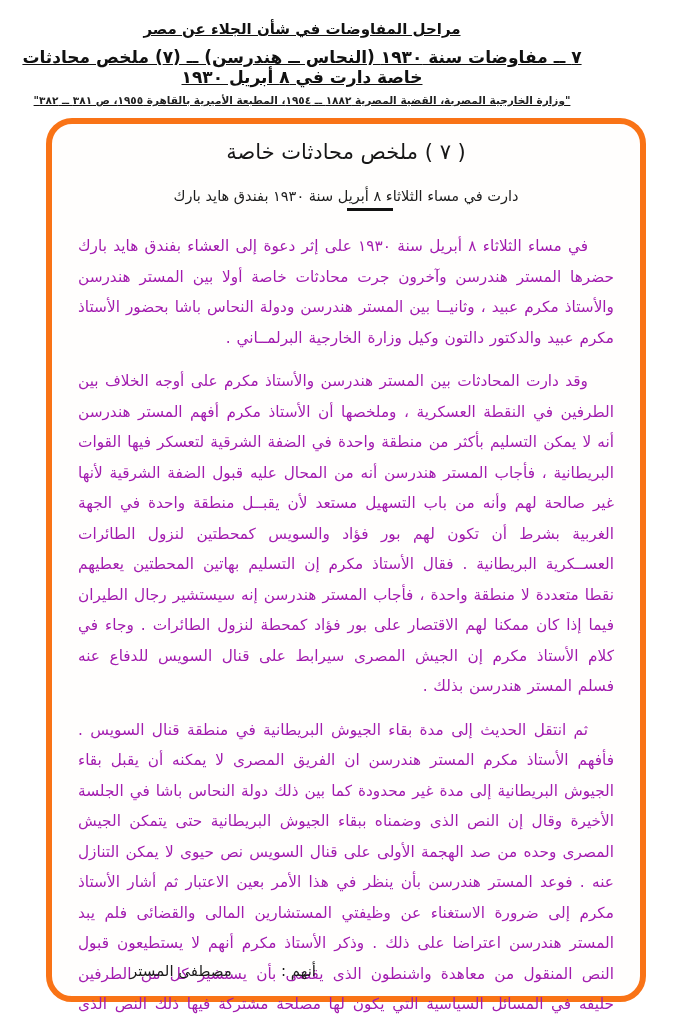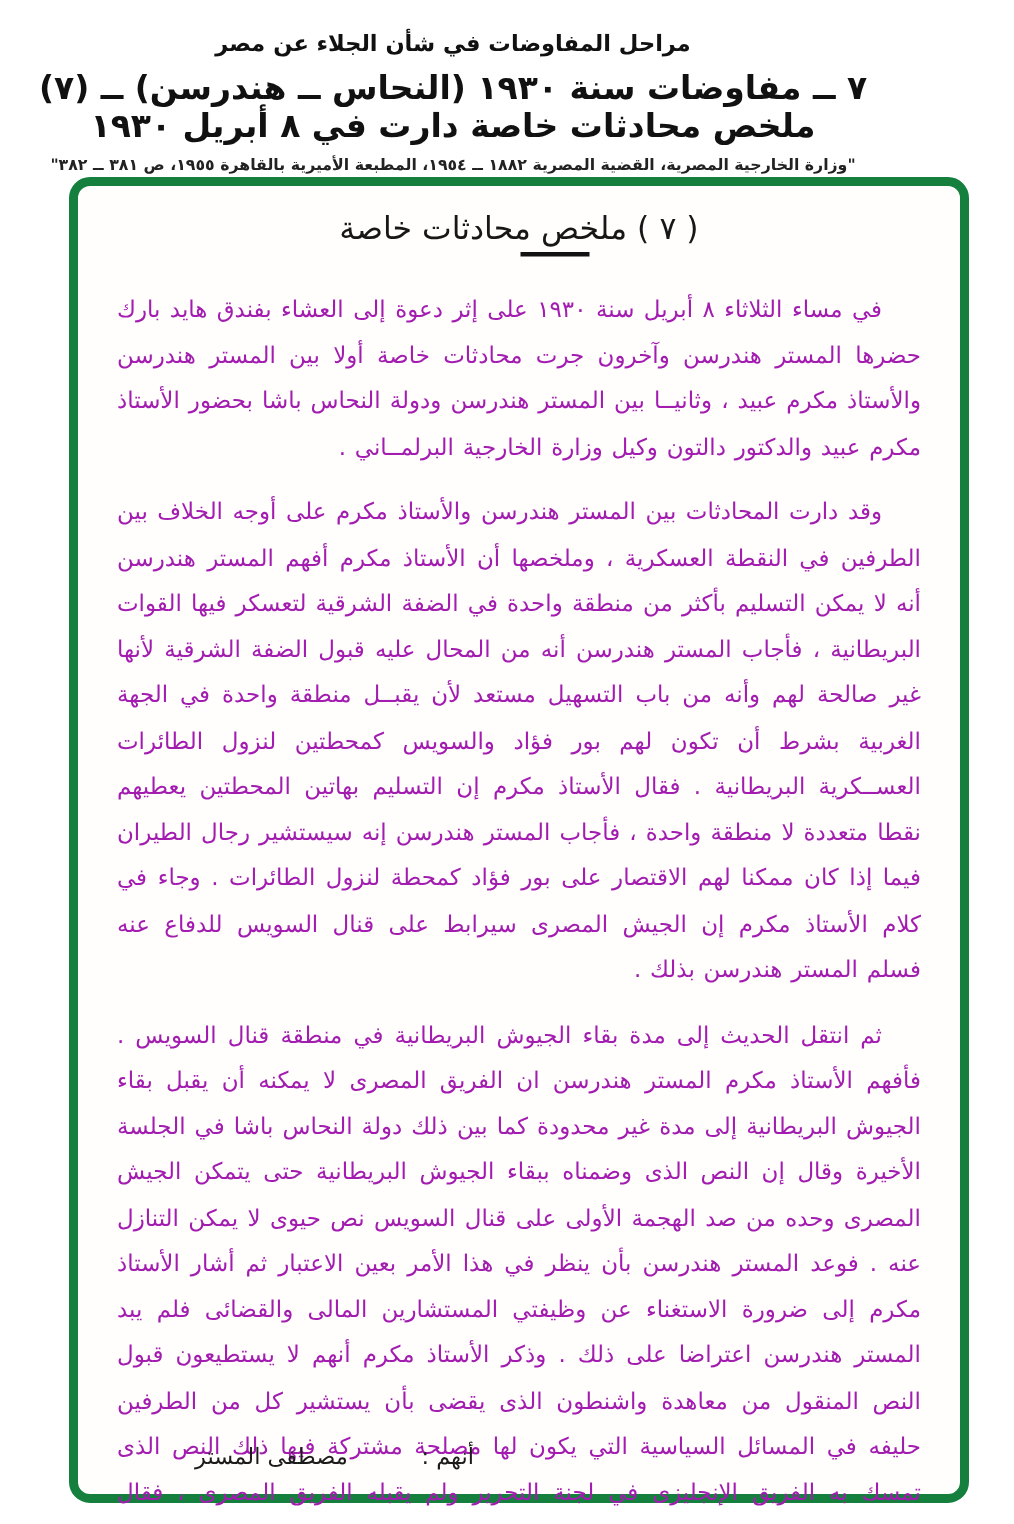--- a/index.html
+++ b/index.html
@@ -13,55 +13,56 @@
     position: relative;
     overflow: hidden;
     font-family: "DejaVu Sans", sans-serif;
     color: #111;
   }
   .page {
     width: 604px;
     height: 1016px;
     position: relative;
     direction: rtl;
+    text-decoration: underline;
   }
 
   
   .header {
     text-align: center;
     padding-top: 20px;
     direction: rtl;
   }
   .header-line1 {
     font-size: 15px;
     font-weight: bold;
     letter-spacing: 0;
   }
   .header-line2 {
-    font-size: 22px;
+    font-size: 17px;
     font-weight: bold;
     margin-top: 9px;
   }
   .header-line3 {
     font-size: 10.5px;
     font-weight: bold;
     margin-top: 7px;
     color: #222;
   }
 
   
   .doc-box {
     position: absolute;
     left: 46px;
     top: 118px;
     width: 600px;
     height: 884px;
     box-sizing: border-box;
-    border: 6px solid #15803d;
-    border-radius: 14px;
+    border: 6px solid #f97316;
+    border-radius: 26px;
     background: #fffefd;
     padding: 8px 26px 0 26px;
     direction: rtl;
   }
 
   .doc-title {
     text-align: center;
     font-size: 21px;
     margin-top: 8px;
     color: #171717;
@@ -123,20 +124,21 @@
   <div class="header">
     <div class="header-line1">مراحل المفاوضات في شأن الجلاء عن مصر</div>
     <div class="header-line2">٧ ــ مفاوضات سنة ١٩٣٠ (النحاس ــ هندرسن) ــ (٧) ملخص محادثات خاصة دارت في ٨ أبريل ١٩٣٠</div>
     <div class="header-line3">"وزارة الخارجية المصرية، القضية المصرية ١٨٨٢ ــ ١٩٥٤، المطبعة الأميرية بالقاهرة ١٩٥٥، ص ٣٨١ ــ ٣٨٢"</div>
   </div>
 
   <div class="doc-box">
 
     <div class="doc-title">( ٧ ) ملخص محادثات خاصة</div>
 
+    <div class="doc-subtitle">دارت في مساء الثلاثاء ٨ أبريل سنة ١٩٣٠ بفندق هايد بارك</div>
     <div class="subtitle-underline"></div>
 
     <div class="doc-body">
       <p>في مساء الثلاثاء ٨ أبريل سنة ١٩٣٠ على إثر دعوة إلى العشاء بفندق هايد بارك حضرها المستر هندرسن وآخرون جرت محادثات خاصة أولا بين المستر هندرسن والأستاذ مكرم عبيد ، وثانيــا بين المستر هندرسن ودولة النحاس باشا بحضور الأستاذ مكرم عبيد والدكتور دالتون وكيل وزارة الخارجية البرلمــاني .</p>
       <p>وقد دارت المحادثات بين المستر هندرسن والأستاذ مكرم على أوجه الخلاف بين الطرفين في النقطة العسكرية ، وملخصها أن الأستاذ مكرم أفهم المستر هندرسن أنه لا يمكن التسليم بأكثر من منطقة واحدة في الضفة الشرقية لتعسكر فيها القوات البريطانية ، فأجاب المستر هندرسن أنه من المحال عليه قبول الضفة الشرقية لأنها غير صالحة لهم وأنه من باب التسهيل مستعد لأن يقبــل منطقة واحدة في الجهة الغربية بشرط أن تكون لهم بور فؤاد والسويس كمحطتين لنزول الطائرات العســكرية البريطانية . فقال الأستاذ مكرم إن التسليم بهاتين المحطتين يعطيهم نقطا متعددة لا منطقة واحدة ، فأجاب المستر هندرسن إنه سيستشير رجال الطيران فيما إذا كان ممكنا لهم الاقتصار على بور فؤاد كمحطة لنزول الطائرات . وجاء في كلام الأستاذ مكرم إن الجيش المصرى سيرابط على قنال السويس للدفاع عنه فسلم المستر هندرسن بذلك .</p>
       <p>ثم انتقل الحديث إلى مدة بقاء الجيوش البريطانية في منطقة قنال السويس . فأفهم الأستاذ مكرم المستر هندرسن ان الفريق المصرى لا يمكنه أن يقبل بقاء الجيوش البريطانية إلى مدة غير محدودة كما بين ذلك دولة النحاس باشا في الجلسة الأخيرة وقال إن النص الذى وضمناه ببقاء الجيوش البريطانية حتى يتمكن الجيش المصرى وحده من صد الهجمة الأولى على قنال السويس نص حيوى لا يمكن التنازل عنه . فوعد المستر هندرسن بأن ينظر في هذا الأمر بعين الاعتبار ثم أشار الأستاذ مكرم إلى ضرورة الاستغناء عن وظيفتي المستشارين المالى والقضائى فلم يبد المستر هندرسن اعتراضا على ذلك . وذكر الأستاذ مكرم أنهم لا يستطيعون قبول النص المنقول من معاهدة واشنطون الذى يقضى بأن يستشير كل من الطرفين حليفه في المسائل السياسية التي يكون لها مصلحة مشتركة فيها ذلك النص الذى تمسك به الفريق الإنجليزى في لجنة التحرير ولم يقبله الفريق المصرى ، فقال المستر هندرسن إنه يقبل حذفه من باب التسهيل .</p>
     </div>
 
     <div class="signature">
       <div class="signature-row">

